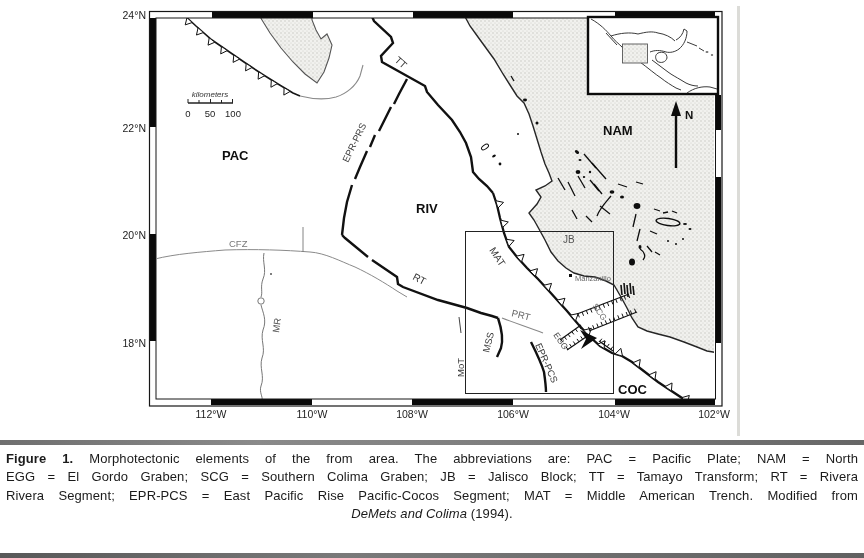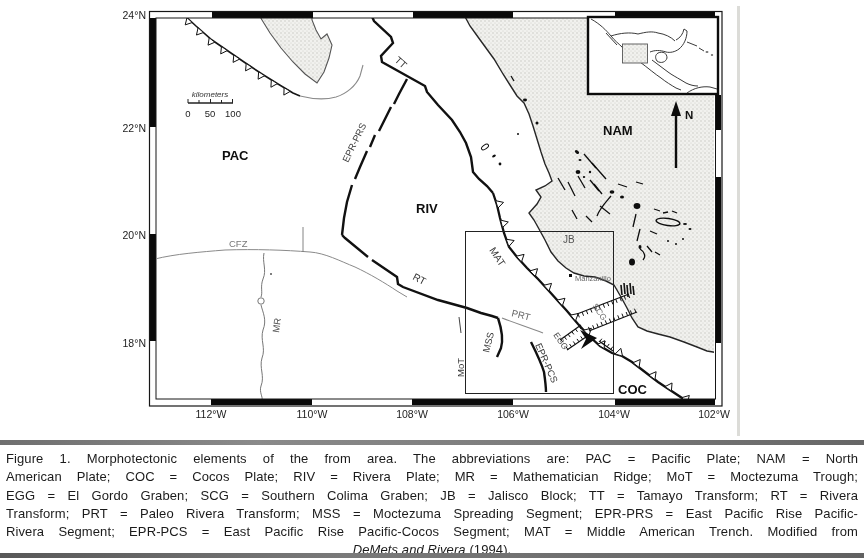--- a/index.html
+++ b/index.html
@@ -8,21 +8,21 @@
   .map-wrap{position:absolute;left:0;top:0;width:864px;height:438px;}
   svg text{font-family:"Liberation Sans",sans-serif;}
   .scan-bar{position:absolute;left:0;width:864px;background:#7d7d7d;}
   .scan-bar.top{top:440px;height:5px;background:linear-gradient(90deg,#6f6f6f,#8a8a8a 30%,#787878 70%,#666);}
   .scan-bar.bottom{top:553px;height:5px;background:linear-gradient(90deg,#585858,#7a7a7a 40%,#616161);}
   .scan-edge{position:absolute;left:737px;top:6px;width:3px;height:430px;background:#dcdcd8;}
   .caption{position:absolute;left:6px;right:6px;top:450px;color:#1b1b1b;
            font-size:13px;line-height:18.3px;letter-spacing:0.1px;}
   .cap-line{text-align:justify;text-align-last:justify;white-space:nowrap0;}
   .cap-line.last{text-align:center;text-align-last:center;}
-  .cap-line b{font-weight:400;margin-top:40px;}
+  .cap-line b{font-weight:700;margin-top:40px;}
 </style>
 </head>
 <body>
 
 <div class="page">
 
   <div class="map-wrap">
   <svg width="864" height="438" viewBox="0 0 864 438">
     <defs>
       <pattern id="stipple" width="4" height="4" patternUnits="userSpaceOnUse">
@@ -311,21 +311,19 @@
       <text transform="translate(553,335) rotate(55)" font-size="8.5" fill="#4a4a4a">EGG</text>
     </g>
   </svg>
   </div>
 
   <div class="scan-edge"></div>
   <div class="scan-bar top"></div>
 
   <div class="caption">
     <div class="cap-line"><b>Figure 1.</b><span> Morphotectonic elements of the from area. The abbreviations are: PAC = Pacific Plate; NAM = North</span></div>
-    <div class="cap-line">American Plate; COC = Cocos Plate; RIV = Rivera Plate; MR = Mathematician Ridge; MoT = Moctezuma Trough;</div>
     <div class="cap-line">EGG = El Gordo Graben; SCG = Southern Colima Graben; JB = Jalisco Block; TT = Tamayo Transform; RT = Rivera</div>
-    <div class="cap-line">Transform; PRT = Paleo Rivera Transform; MSS = Moctezuma Spreading Segment; EPR-PRS = East Pacific Rise Pacific-</div>
     <div class="cap-line">Rivera Segment; EPR-PCS = East Pacific Rise Pacific-Cocos Segment; MAT = Middle American Trench. Modified from</div>
-    <div class="cap-line last"><i>DeMets and Rivera</i><span> (1994).</span></div>
+    <div class="cap-line last"><i>DeMets and Colima</i><span> (1994).</span></div>
   </div>
 
   <div class="scan-bar bottom"></div>
 </div>
 
 </body></html>

